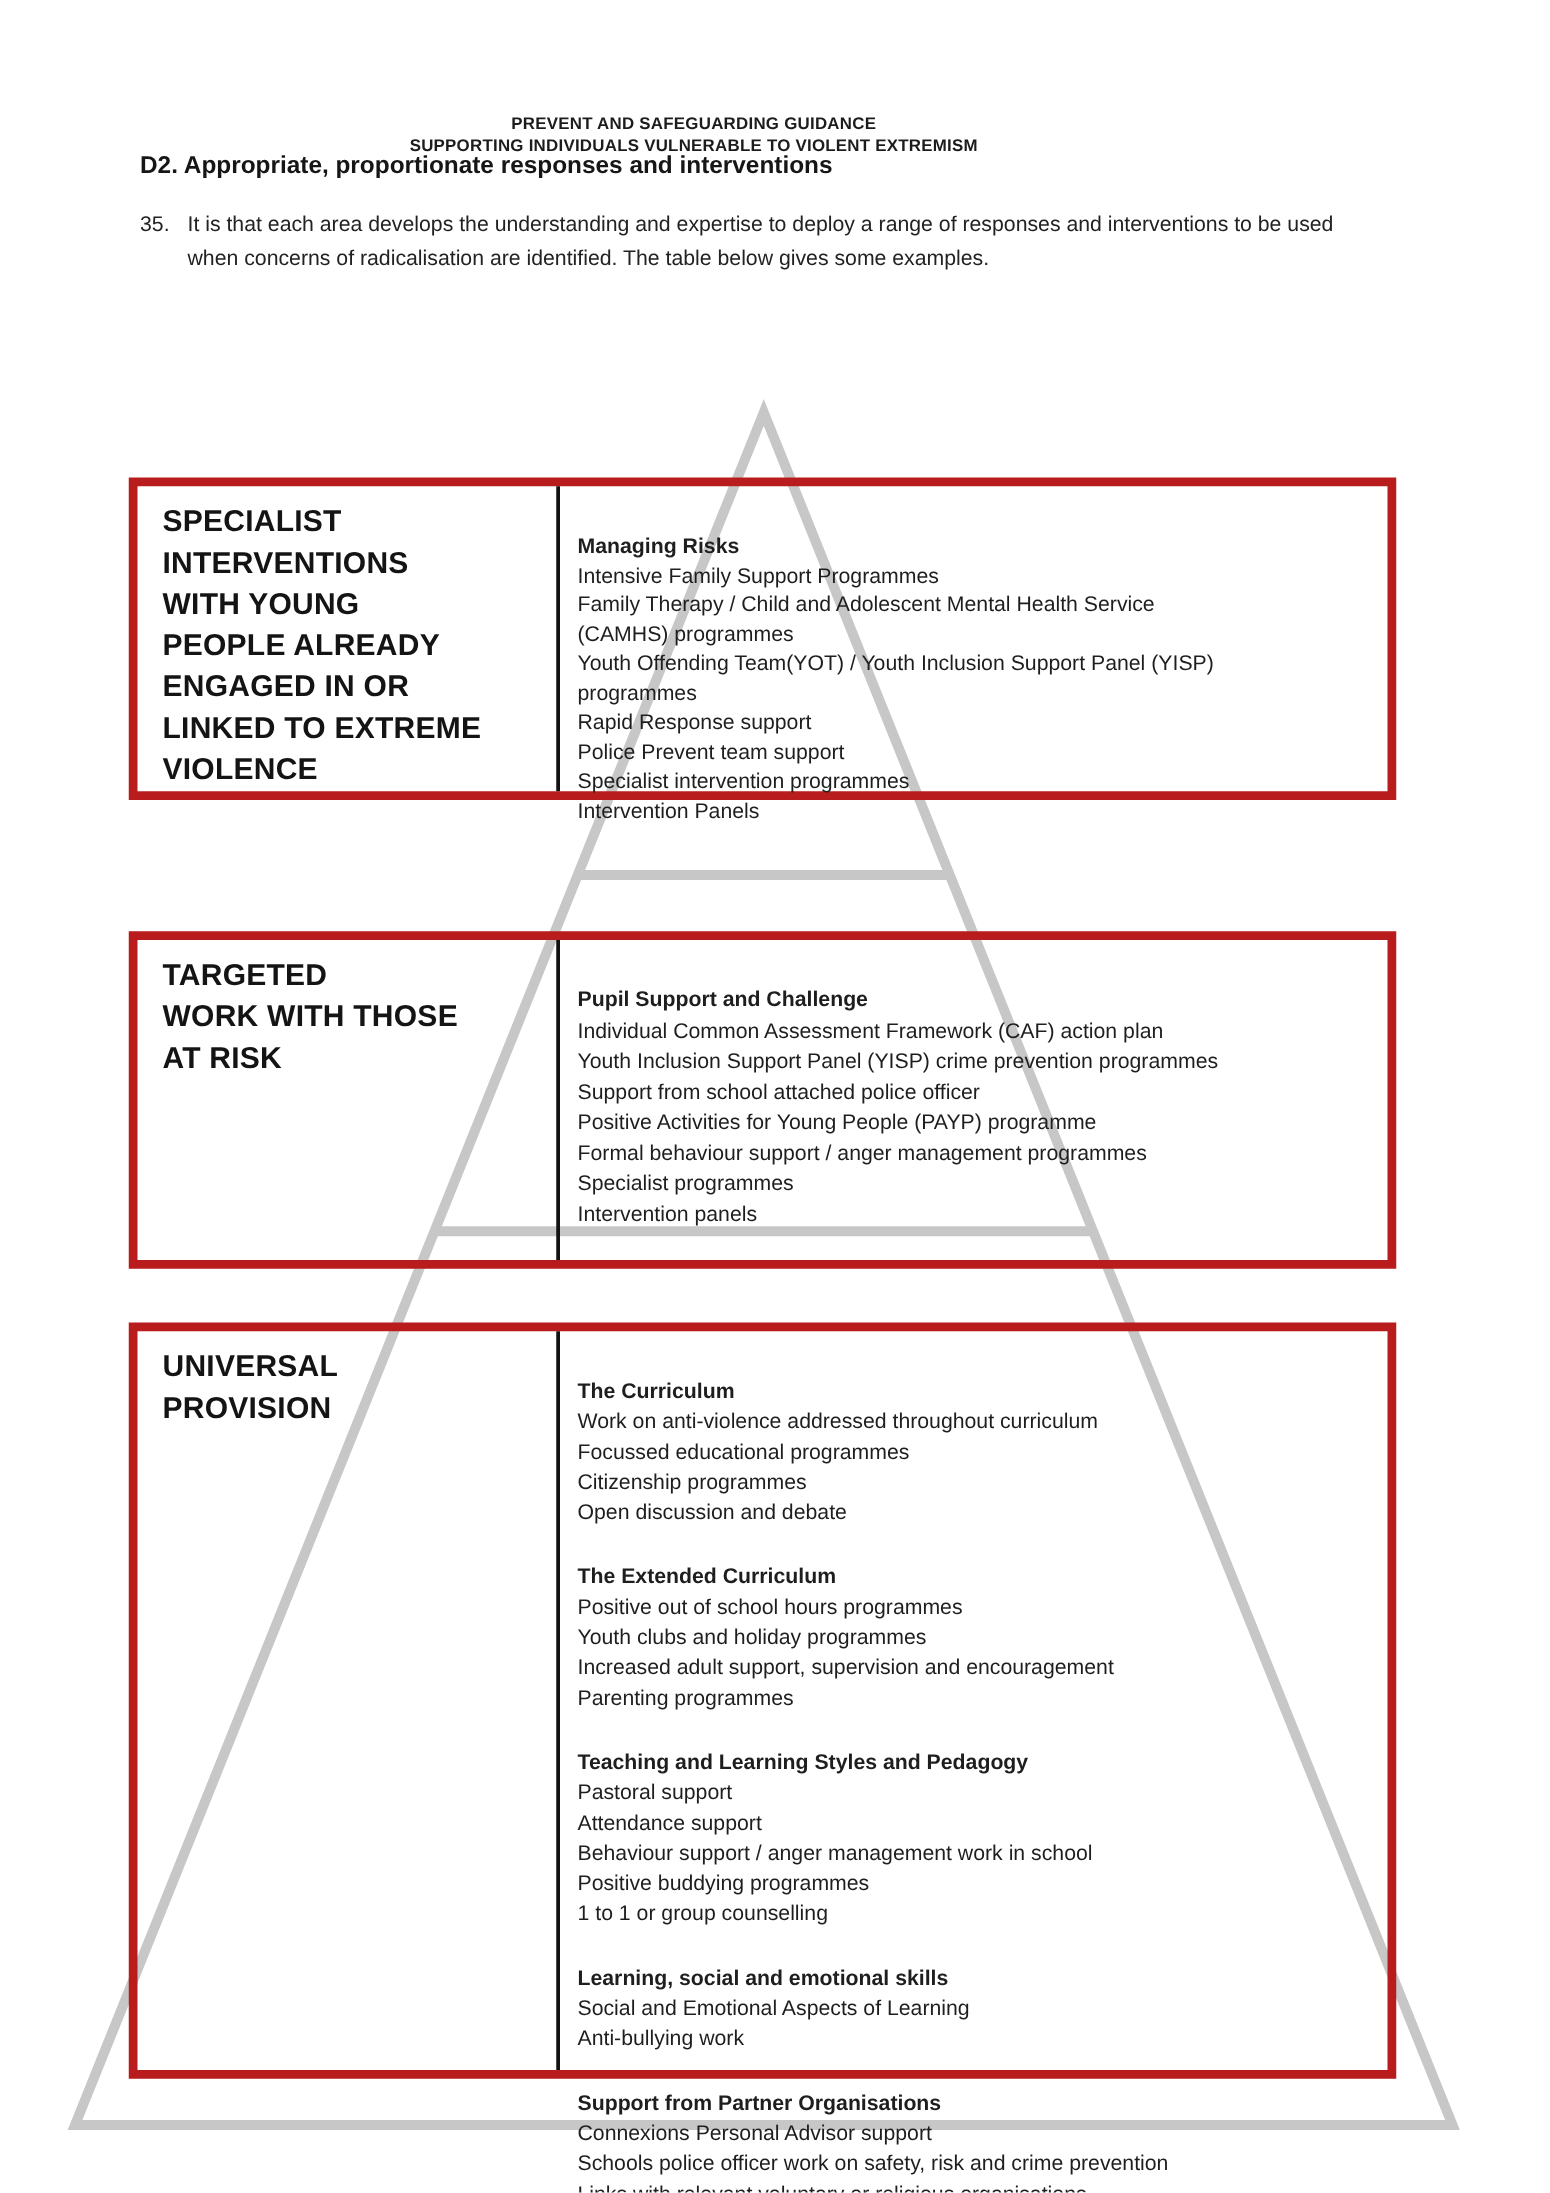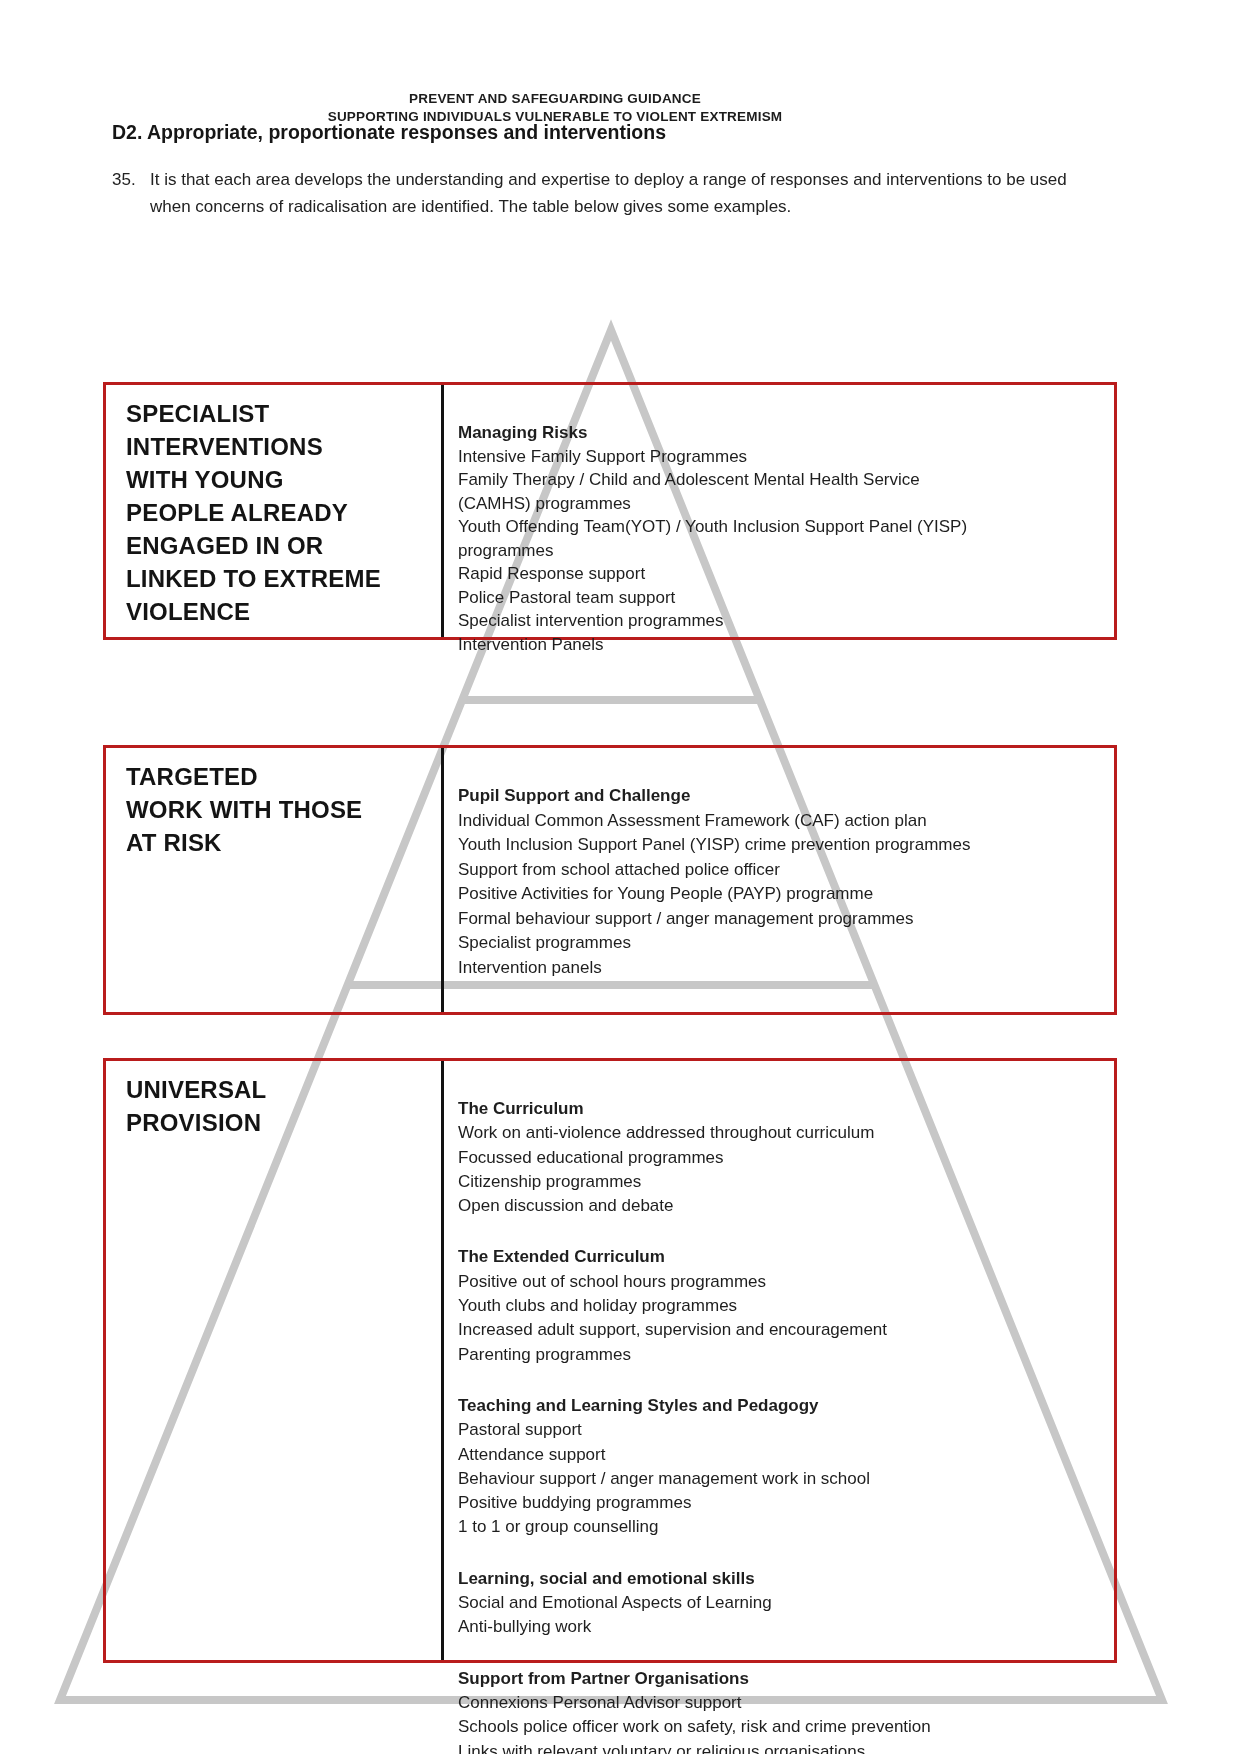--- a/index.html
+++ b/index.html
@@ -31,21 +31,21 @@
   .para-num{flex:0 0 38px;}
   .para-text{flex:1;}
 
   .pyramid-svg{
     position:absolute;left:0;top:0;width:1240px;height:1754px;
     z-index:0;
   }
 
   .tier{
     position:absolute;left:103px;width:1014px;
-    border:3px solid #b91c1c;
+    border:7px solid #b91c1c;
     box-sizing:border-box;
     display:flex;
     z-index:1;
     background:transparent;
   }
   .tier-title{
     flex:0 0 338px;
     border-right:3px solid #121212;
     padding:12px 14px 10px 20px;
     box-sizing:border-box;
@@ -100,21 +100,21 @@
 LINKED TO EXTREME
 VIOLENCE</div>
   <div class="tier-list">
       <div class="item bold">Managing Risks</div>
       <div class="item">Intensive Family Support Programmes</div>
       <div class="item">Family Therapy / Child and Adolescent Mental Health Service
 (CAMHS) programmes</div>
       <div class="item">Youth Offending Team(YOT) / Youth Inclusion Support Panel (YISP)
 programmes</div>
       <div class="item">Rapid Response support</div>
-      <div class="item">Police Pastoral team support</div>
+      <div class="item">Police Prevent team support</div>
       <div class="item">Specialist intervention programmes</div>
       <div class="item">Intervention Panels</div>
     </div>
 </div>
 
 <div class="tier tier-2">
   <div class="tier-title">TARGETED
 WORK WITH THOSE
 AT RISK</div>
   <div class="tier-list">

